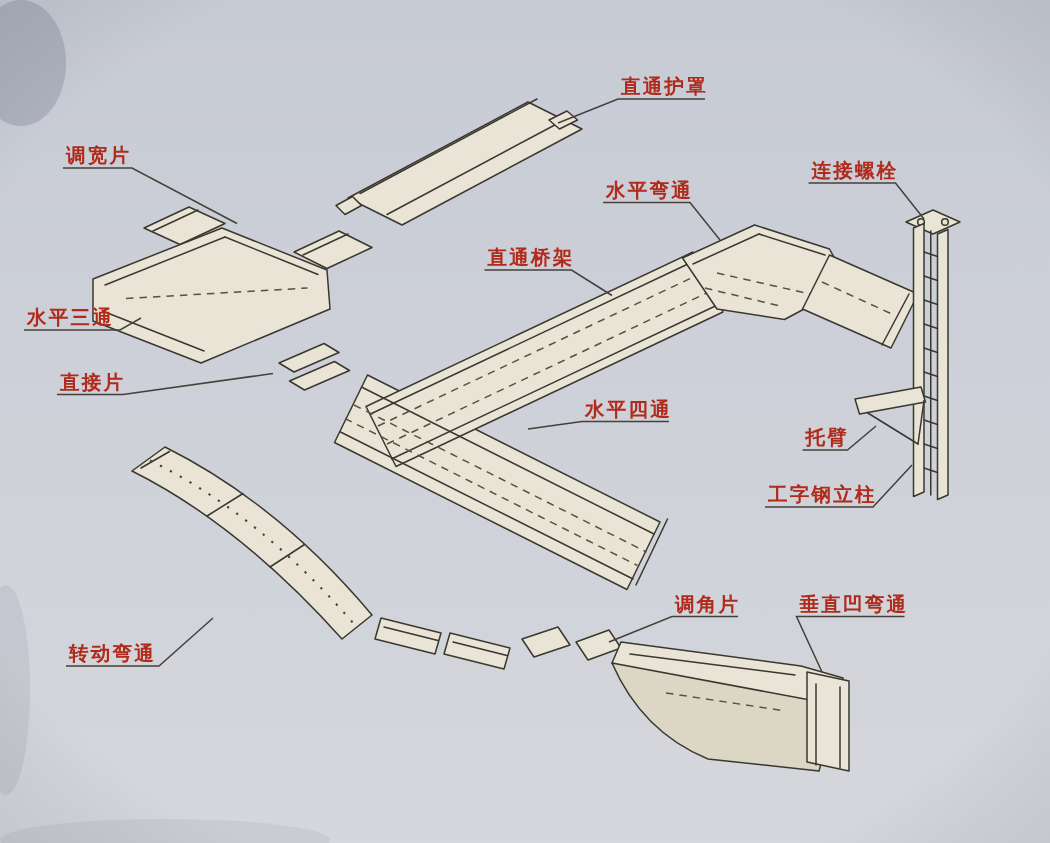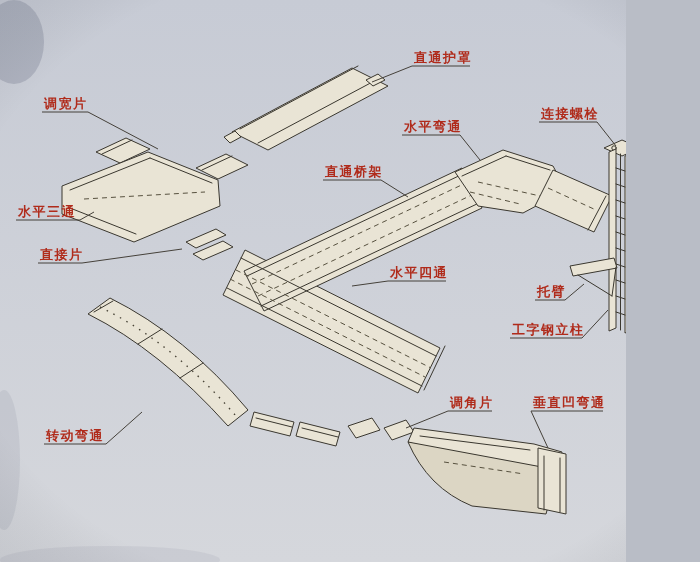--- a/index.html
+++ b/index.html
@@ -1,16 +1,16 @@
 <!DOCTYPE html>
 <html><head>
 <meta charset="utf-8">
 <style>
   html,body{margin:0;padding:0;background:#b9bdc6;}
-  .stage{position:relative;width:626px;height:562px;overflow:hidden;
+  .stage{position:relative;width:700px;height:562px;overflow:hidden;
          font-family:"DejaVu Sans",sans-serif;}
   .stage svg{display:block;}
   .part{fill:#e9e4d5;stroke:#3a372f;stroke-width:1;stroke-linejoin:round;}
   .part-dark{fill:#dcd6c4;}
   .edge{fill:none;stroke:#3a372f;stroke-width:1;stroke-linecap:round;}
   .hatch{fill:none;stroke:#57513f;stroke-width:1;stroke-dasharray:5 4;}
   .dots{fill:none;stroke:#4a4538;stroke-width:1.4;stroke-dasharray:1.5 6;}
   .leader{fill:none;stroke:#45413a;stroke-width:1;}
   .label{font-family:"DejaVu Sans",sans-serif;font-size:13px;font-weight:600;
          letter-spacing:1.5px;}

